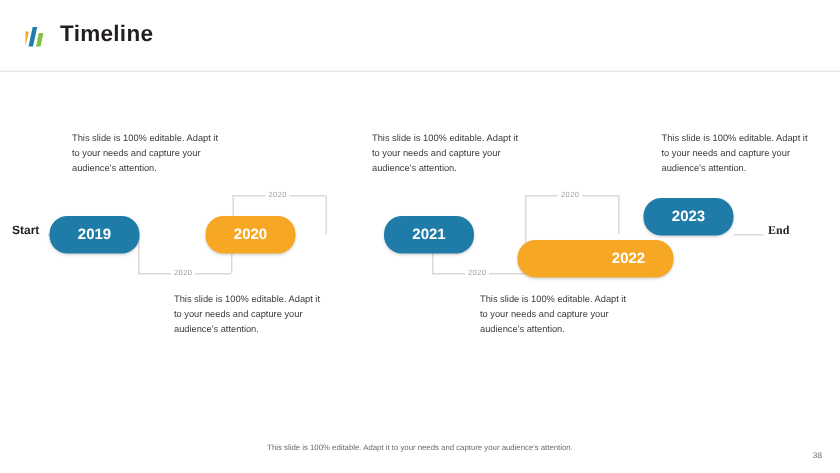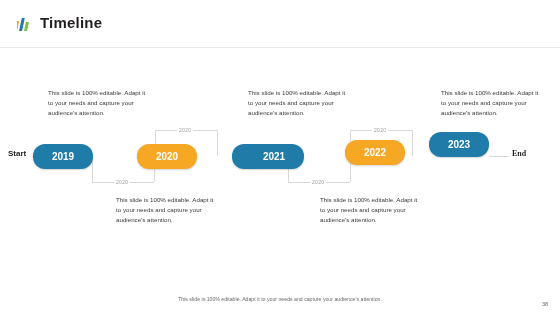--- a/index.html
+++ b/index.html
@@ -168,24 +168,24 @@
     <div class="conn-line-h" style="left:288px; top:134px; width:62px;"></div>
     <div class="conn-line-v" style="left:350px; top:108px; height:26px;"></div>
     <div class="year-chip" style="left:310px; top:131px;">2020</div>
 
     <div class="node blue" style="left:33px;  top:96px;">
       <span>2019</span>
     </div>
     <div class="node amber" style="left:137px; top:96px;">
       <span>2020</span>
     </div>
-    <div class="node blue" style="left:232px; top:96px;padding-left:12px;">
+    <div class="node blue" style="left:256px; top:96px;">
       <span>2021</span>
     </div>
-    <div class="node amber" style="left:345px; top:92px;">
+    <div class="node amber" style="left:345px; top:112px;padding-left:44px;">
       <span>2022</span>
     </div>
     <div class="node blue" style="left:429px; top:84px;">
       <span>2023</span>
     </div>
 
     <div class="note" style="left:48px;  top:40px;">This slide is 100% editable. Adapt it to your needs and capture your audience's attention.</div>
     <div class="note" style="left:248px; top:40px;">This slide is 100% editable. Adapt it to your needs and capture your audience's attention.</div>
     <div class="note" style="left:441px; top:40px;">This slide is 100% editable. Adapt it to your needs and capture your audience's attention.</div>
 

